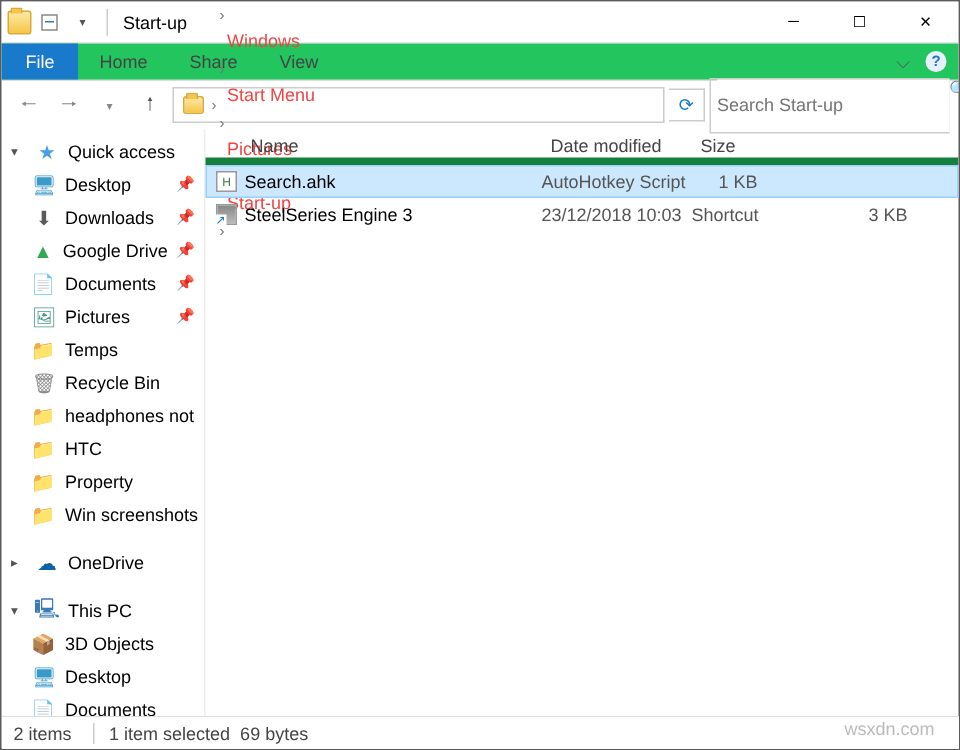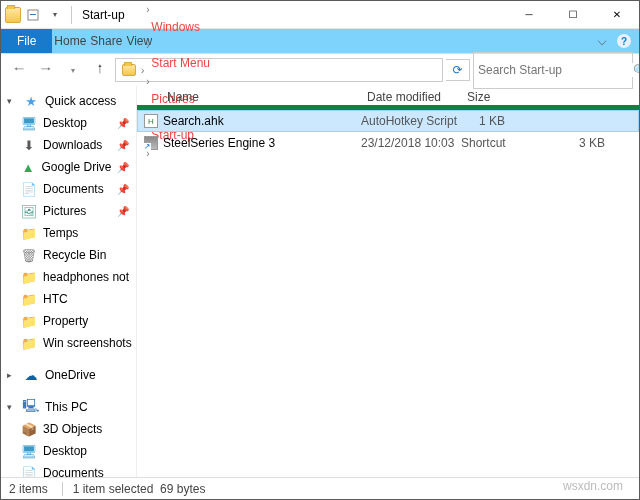--- a/index.html
+++ b/index.html
@@ -7,34 +7,34 @@
 .titlebar{height:28px;display:flex;align-items:center;background:#fff;border-bottom:1px solid #e5e5e5}
 .qat{display:flex;align-items:center;gap:2px;padding:0 4px}
 .folder-ico{width:16px;height:16px;background:linear-gradient(#ffe9a6,#f5c649);border:1px solid #d9a93a;border-radius:2px;position:relative}
 .folder-ico::before{content:"";position:absolute;top:-3px;left:1px;width:6px;height:3px;background:#f5c649;border:1px solid #d9a93a;border-bottom:none;border-radius:1px 1px 0 0}
 .qat-btn{width:20px;height:20px;display:flex;align-items:center;justify-content:center;cursor:default}
 .qat-dd{font-size:8px;color:#555}
 .sep{width:1px;height:18px;background:#ccc;margin:0 4px}
 .title{margin-left:4px;color:#000}
 .wctrl{margin-left:auto;display:flex}
 .wbtn{width:44px;height:28px;display:flex;align-items:center;justify-content:center;color:#000;font-size:10px}
-.ribbon{height:25px;display:flex;align-items:stretch;background:#7dd3fc;border-bottom:1px solid #ddd}
+.ribbon{height:25px;display:flex;align-items:stretch;background:#22c55e;border-bottom:1px solid #ddd}
 .rfile{background:#1979ca;color:#fff;padding:0 16px;display:flex;align-items:center;font-size:12px}
-.rtab{padding:0 2px;display:flex;align-items:center;color:#444}
+.rtab{padding:0 14px;display:flex;align-items:center;color:#444}
 .rexp{margin-left:auto;width:22px;display:flex;align-items:center;justify-content:center;color:#555}
 .rhelp{width:26px;display:flex;align-items:center;justify-content:center;color:#1979ca;font-weight:bold;background:#e8f1fb;border-radius:50%;width:14px;height:14px;margin:5px 8px 0 4px;font-size:10px}
 .addrbar{height:32px;display:flex;align-items:center;padding:3px 6px;gap:3px}
 .nav{width:24px;height:24px;display:flex;align-items:center;justify-content:center;color:#888;border-radius:2px}
 .nav.en{color:#555}
 .bc{flex:1;height:24px;border:1px solid #ccc;display:flex;align-items:center;padding:0 2px;background:#fff}
 .bc .folder-ico{margin:0 4px;width:14px;height:12px}
 .crumb{padding:0 6px;height:22px;display:flex;align-items:center;color:#ef4444}
 .csep{color:#777;font-size:10px;padding:0 1px}
 .refresh{width:24px;height:22px;border:1px solid #ccc;border-left:none;display:flex;align-items:center;justify-content:center;color:#1979ca}
-.search{width:160px;height:37px;border:1px solid #ccc;display:flex;align-items:center;padding:0 4px;color:#777}
+.search{width:160px;height:37px;border:1px solid #ccc;display:flex;padding:0 4px;color:#777}
 .search input{border:none;outline:none;flex:1;font-size:12px;color:#555}
 .sico{color:#1979ca;font-size:11px}
 .main{display:flex;height:392px}
 .side{width:150px;overflow-y:auto;padding:4px 0;border-right:none;position:relative}
 .side::-webkit-scrollbar{width:16px}
 .side::-webkit-scrollbar-thumb{background:#c2c2c2;border:1px solid #fff}
 .side::-webkit-scrollbar-track{background:#f0f0f0}
 .sgroup{margin-bottom:10px}
 .sitem{display:flex;align-items:center;height:22px;padding:0 4px 0 20px;gap:6px;white-space:nowrap;overflow:hidden}
 .sitem.hdr{padding-left:6px;font-weight:normal}

